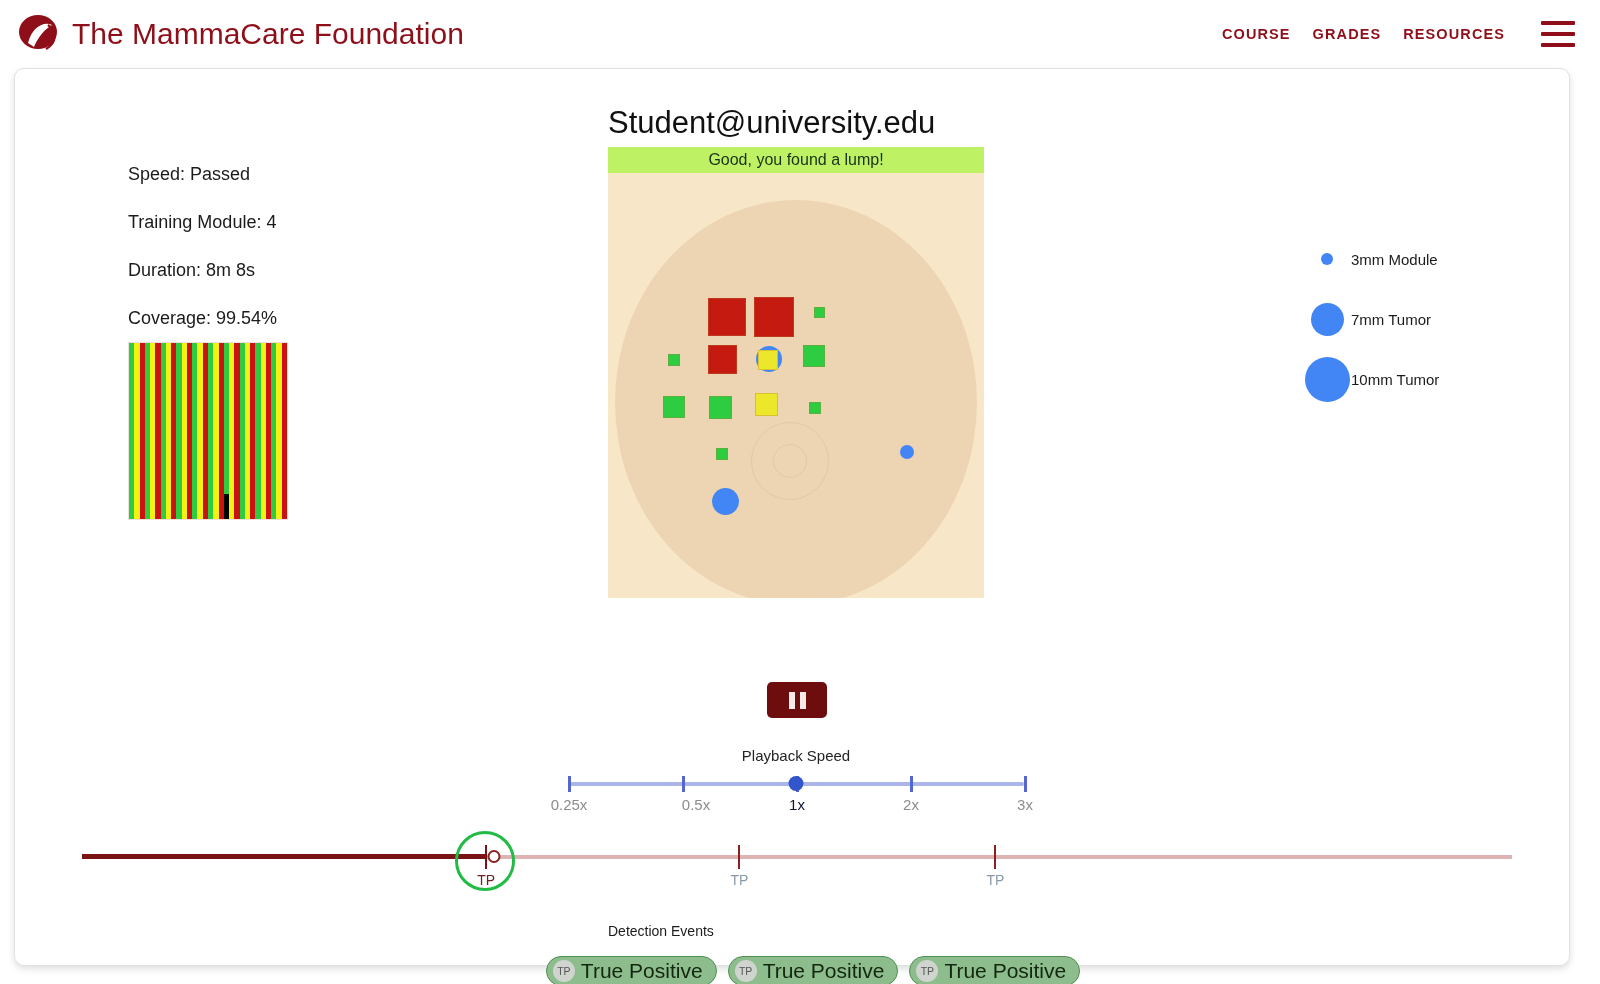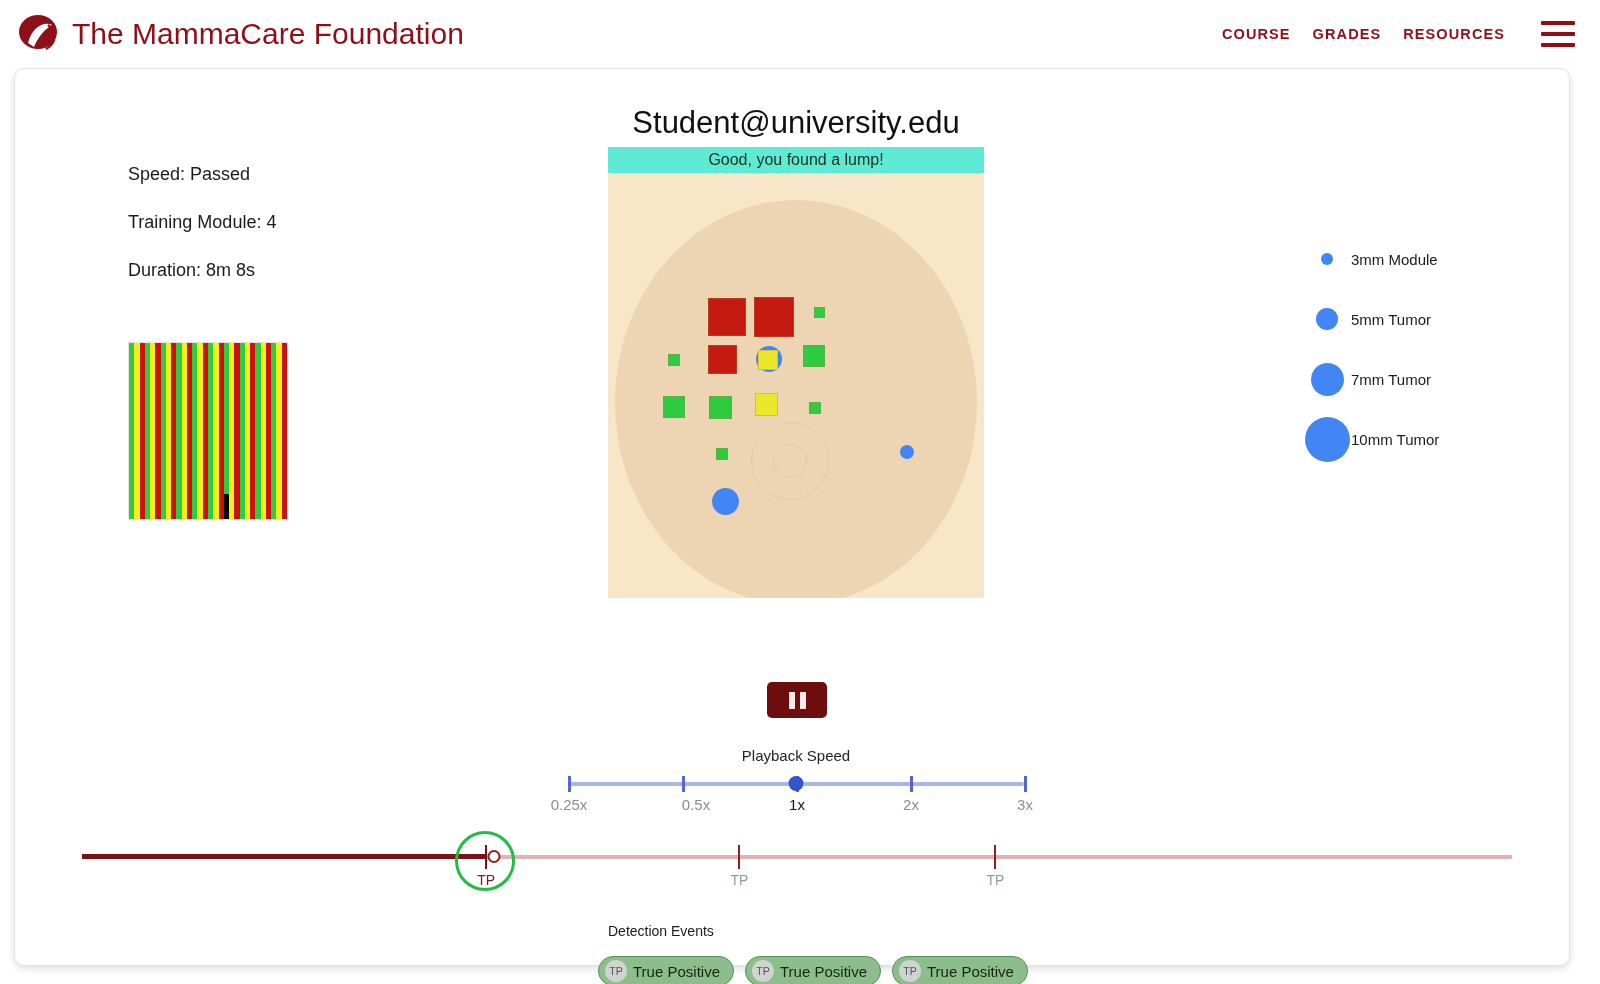--- a/index.html
+++ b/index.html
@@ -80,28 +80,28 @@
     background: #ffffff;
     border: 1px solid #f0dede;
     overflow: hidden;
   }
   .strip-col { height: 100%; position: relative; }
   .strip-gap { position: absolute; left: 0; bottom: 0; width: 100%; background: #000000; }
 
   
   #sim-email {
     position: absolute; left: 593px; top: 36px;
-    width: 376px; text-align: center;
+    width: 376px; 
     font-size: 31px; color: #111111;
     white-space: nowrap;
   }
   #sim-banner {
     position: absolute; left: 593px; top: 78px;
     width: 376px; height: 26px;
-    background: #5eead4;
+    background: #bef264;
     color: #19311b;
     font-size: 16px;
     display: flex; align-items: center; justify-content: center;
   }
   #breast-model {
     position: absolute; left: 593px; top: 104px;
     width: 376px; height: 425px;
     background: #f7e6c7;
     overflow: hidden;
   }
@@ -237,21 +237,21 @@
     height: 30px; padding: 0 13px 0 6px;
     background: #8dbd8d; border: 1px solid #4f8f50;
     border-radius: 15px; cursor: pointer;
   }
   .event-chip .chip-badge {
     width: 22px; height: 22px; border-radius: 50%;
     background: #cfd4cf; color: #555;
     font-size: 10.5px;
     display: flex; align-items: center; justify-content: center;
   }
-  .event-chip .chip-label { font-size: 15px; color: #13260f; white-space: nowrap; }
+  .event-chip .chip-label { font-size: 21px; color: #13260f; white-space: nowrap; }
 
   
   #tumor-legend {
     position: absolute; left: 1288px; top: 160px;
     width: 250px;
   }
   .legend-row {
     display: flex; align-items: center; height: 60px;
   }
   .legend-dot-wrap {
@@ -285,20 +285,21 @@
     </div>
   </nav>
 </div>
 
 <div id="content-card">
 
   <div id="status-panel">
     <div class="status-line">Speed: Passed</div>
     <div class="status-line">Training Module: 4</div>
     <div class="status-line">Duration: 8m 8s</div>
+    <div class="status-line">Coverage: 99.54%</div>
   </div>
 
   <div id="coverage-strip">
       <div class="strip-col" style="width: 3.33333%; background: rgb(46, 204, 64);"></div>
       <div class="strip-col" style="width: 3.33333%; background: rgb(243, 243, 18);"></div>
       <div class="strip-col" style="width: 3.33333%; background: rgb(204, 17, 17);"></div>
       <div class="strip-col" style="width: 3.33333%; background: rgb(46, 204, 64);"></div>
       <div class="strip-col" style="width: 3.33333%; background: rgb(243, 243, 18);"></div>
       <div class="strip-col" style="width: 3.33333%; background: rgb(204, 17, 17);"></div>
       <div class="strip-col" style="width: 3.33333%; background: rgb(46, 204, 64);"></div>
@@ -411,26 +412,20 @@
 
   <div id="tumor-legend">
       <div class="legend-row">
         <div class="legend-dot-wrap">
           <div class="legend-dot" style="width: 12px; height: 12px; background: rgb(66, 133, 244);"></div>
         </div>
         <div class="legend-text">3mm Module</div>
       </div>
       <div class="legend-row">
         <div class="legend-dot-wrap">
-          <div class="legend-dot" style="width: 22px; height: 22px; background: rgb(66, 133, 244);"></div>
-        </div>
-        <div class="legend-text">5mm Tumor</div>
-      </div>
-      <div class="legend-row">
-        <div class="legend-dot-wrap">
           <div class="legend-dot" style="width: 33px; height: 33px; background: rgb(66, 133, 244);"></div>
         </div>
         <div class="legend-text">7mm Tumor</div>
       </div>
       <div class="legend-row">
         <div class="legend-dot-wrap">
           <div class="legend-dot" style="width: 45px; height: 45px; background: rgb(66, 133, 244);"></div>
         </div>
         <div class="legend-text">10mm Tumor</div>
       </div>

